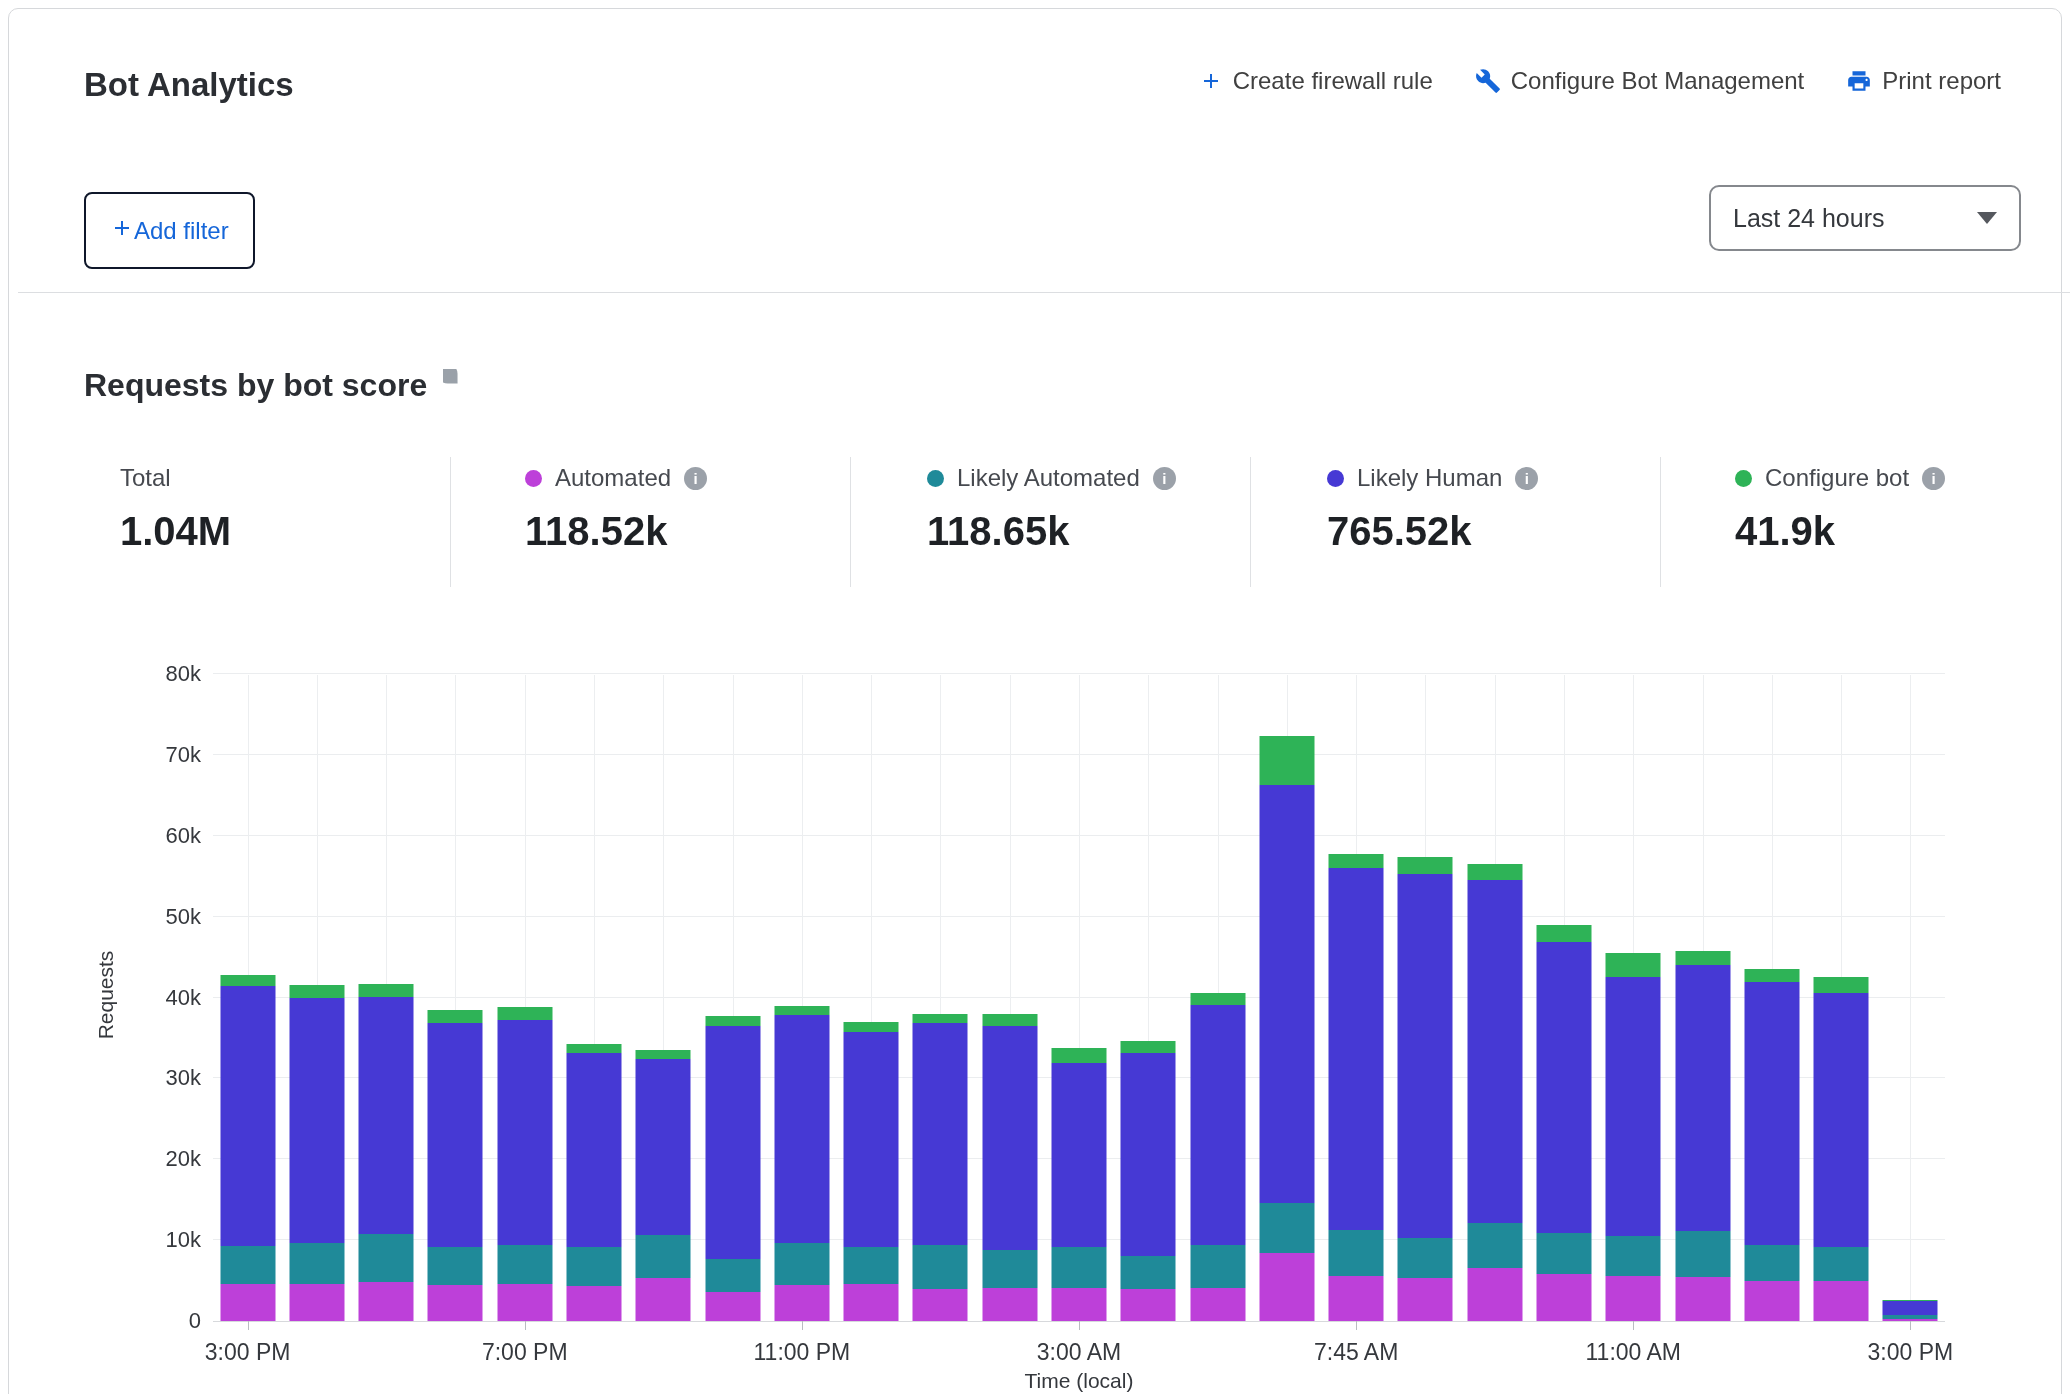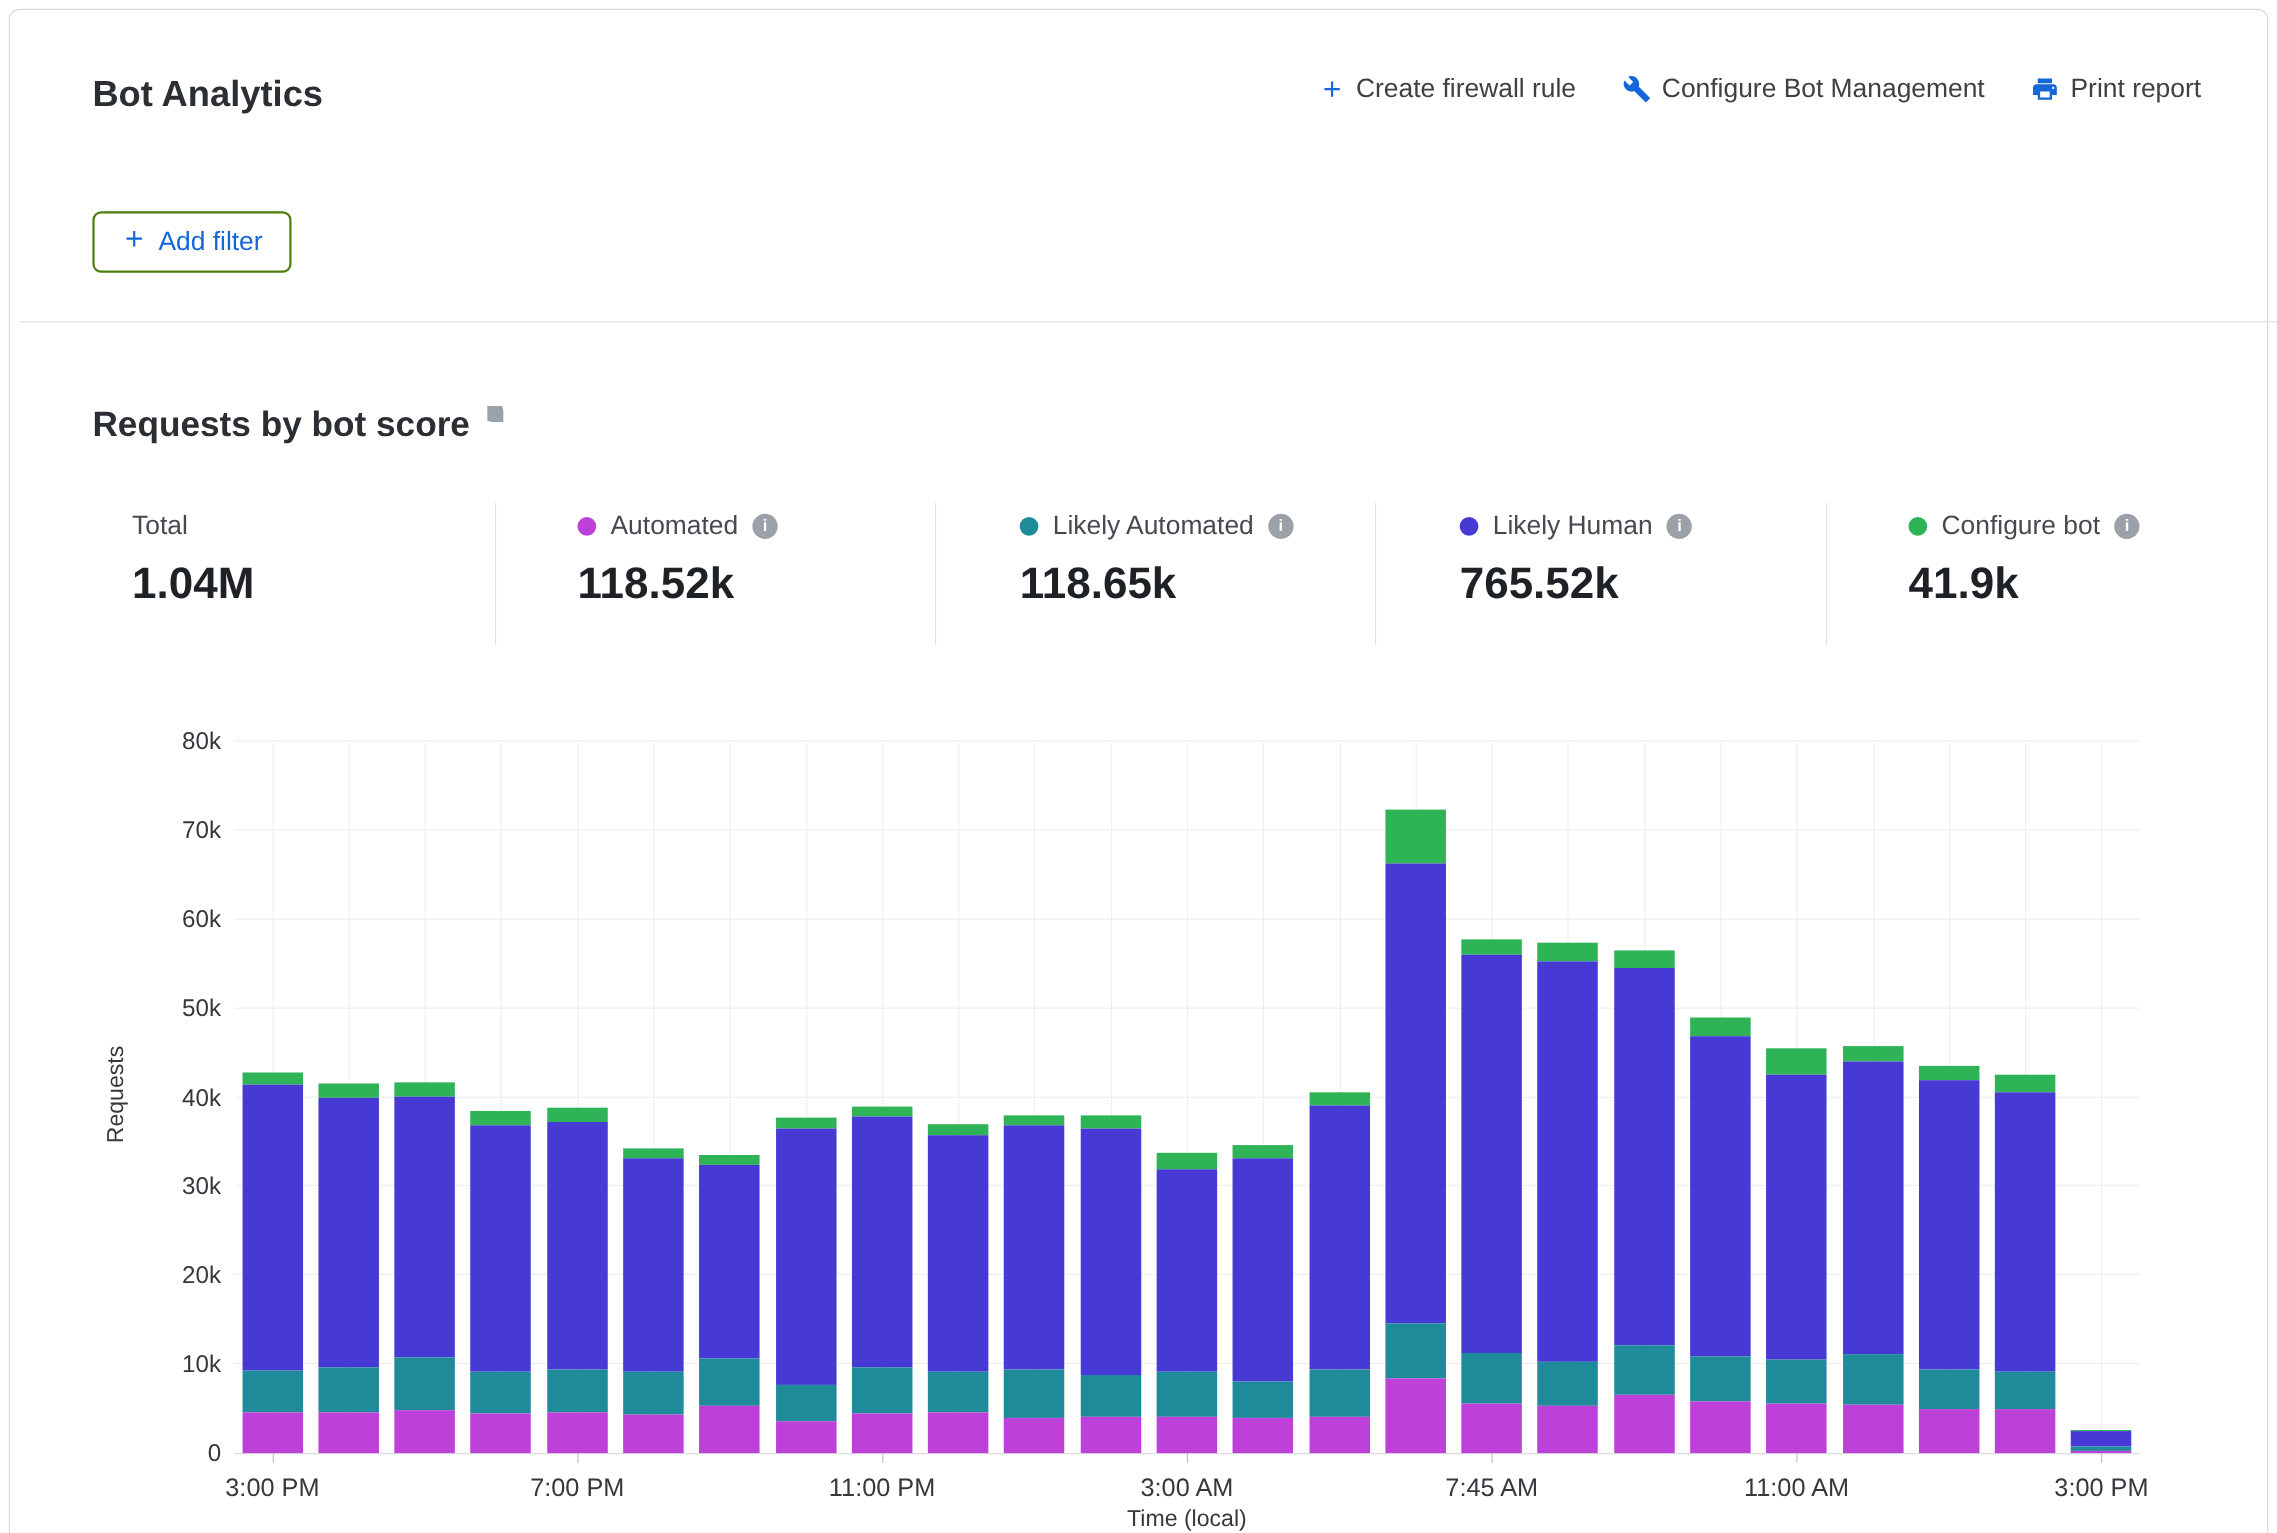--- a/index.html
+++ b/index.html
@@ -4,22 +4,22 @@
 <style>
   * { margin:0; padding:0; box-sizing:border-box; }
   html,body { width:2070px; height:1394px; background:#fff; overflow:hidden;
     font-family:"Liberation Sans", sans-serif; color:#2f3237; }
   .card { position:absolute; left:8px; top:8px; width:2054px; height:1420px;
     border:1px solid #d6d8db; border-radius:10px 10px 0 0; background:#fff; }
   .page-title { position:absolute; left:75px; top:57px; font-size:33px; font-weight:700; color:#2b2e33; }
   .actions { position:absolute; top:58px; right:60px; display:flex; align-items:center; gap:42px; }
   .action-link { display:flex; align-items:center; gap:10px; color:#404040; font-size:24px; cursor:pointer; text-decoration:none; }
   .action-link svg { display:block; }
-  .add-filter { position:absolute; left:75px; top:183px; height:56px; display:inline-flex; align-items:center; gap:10px;
-    padding:0 24px; border:2px solid #4d7c0f; border-radius:8px; background:#fff; color:#1566d9; font-size:24px; cursor:pointer; }
+  .add-filter { position:absolute; left:75px; top:183px; height:77px; display:inline-flex; align-items:center; 
+    padding:0 24px; border:2px solid #0f172a; border-radius:8px; background:#fff; color:#1566d9; font-size:24px; cursor:pointer; }
   .time-range { position:absolute; left:1700px; top:176px; width:312px; height:66px; border:2px solid #85888d; border-radius:10px;
     background:#fff; display:flex; align-items:center; justify-content:space-between; padding:0 22px; font-size:25px; color:#35383d; cursor:pointer; }
   .caret { width:0; height:0; border-left:10px solid transparent; border-right:10px solid transparent; border-top:12px solid #55585e; }
   .header-divider { position:absolute; top:283px; left:9px; width:2052px; height:1px; background:#dcdee1; }
   .section-title { position:absolute; left:75px; top:358px; display:flex; align-items:center; gap:16px;
     font-size:32px; font-weight:700; color:#2b2e33; }
   
   .stat { position:absolute; top:455px;margin-left:36px; }
   .stat-0 { left:75px; } .stat-1 { left:480px; } .stat-2 { left:882px; } .stat-3 { left:1282px; } .stat-4 { left:1690px; }
   .stat-label-row { display:flex; align-items:center; gap:13px; font-size:24px; color:#46494f; }
@@ -84,20 +84,24 @@
 
   <button class="add-filter">
     <span>
       <svg width="24" height="24" viewBox="0 0 24 24">
           <path fill="#1566d9" d="M19 13h-6v6h-2v-6H5v-2h6V5h2v6h6v2z"></path>
         </svg>
     </span>
     <span>Add filter</span>
   </button>
 
+  <div class="time-range">
+    <span>Last 24 hours</span>
+    <span class="caret"></span>
+  </div>
 
   <div class="header-divider"></div>
 
   <div class="section-title">
     <span>Requests by bot score</span>
     <span>
       <svg width="27" height="27" viewBox="0 0 26 26">
         <path fill="#9aa1a9" d="M14 14 L4.5 14 A9.5 9.5 0 1 1 14 4.5 Z"></path>
         <path fill="#9aa1a9" d="M11 11 L2.5 11 A8.5 8.5 0 0 1 11 2.5 Z" transform="scale(1,1)"></path>
       </svg>

